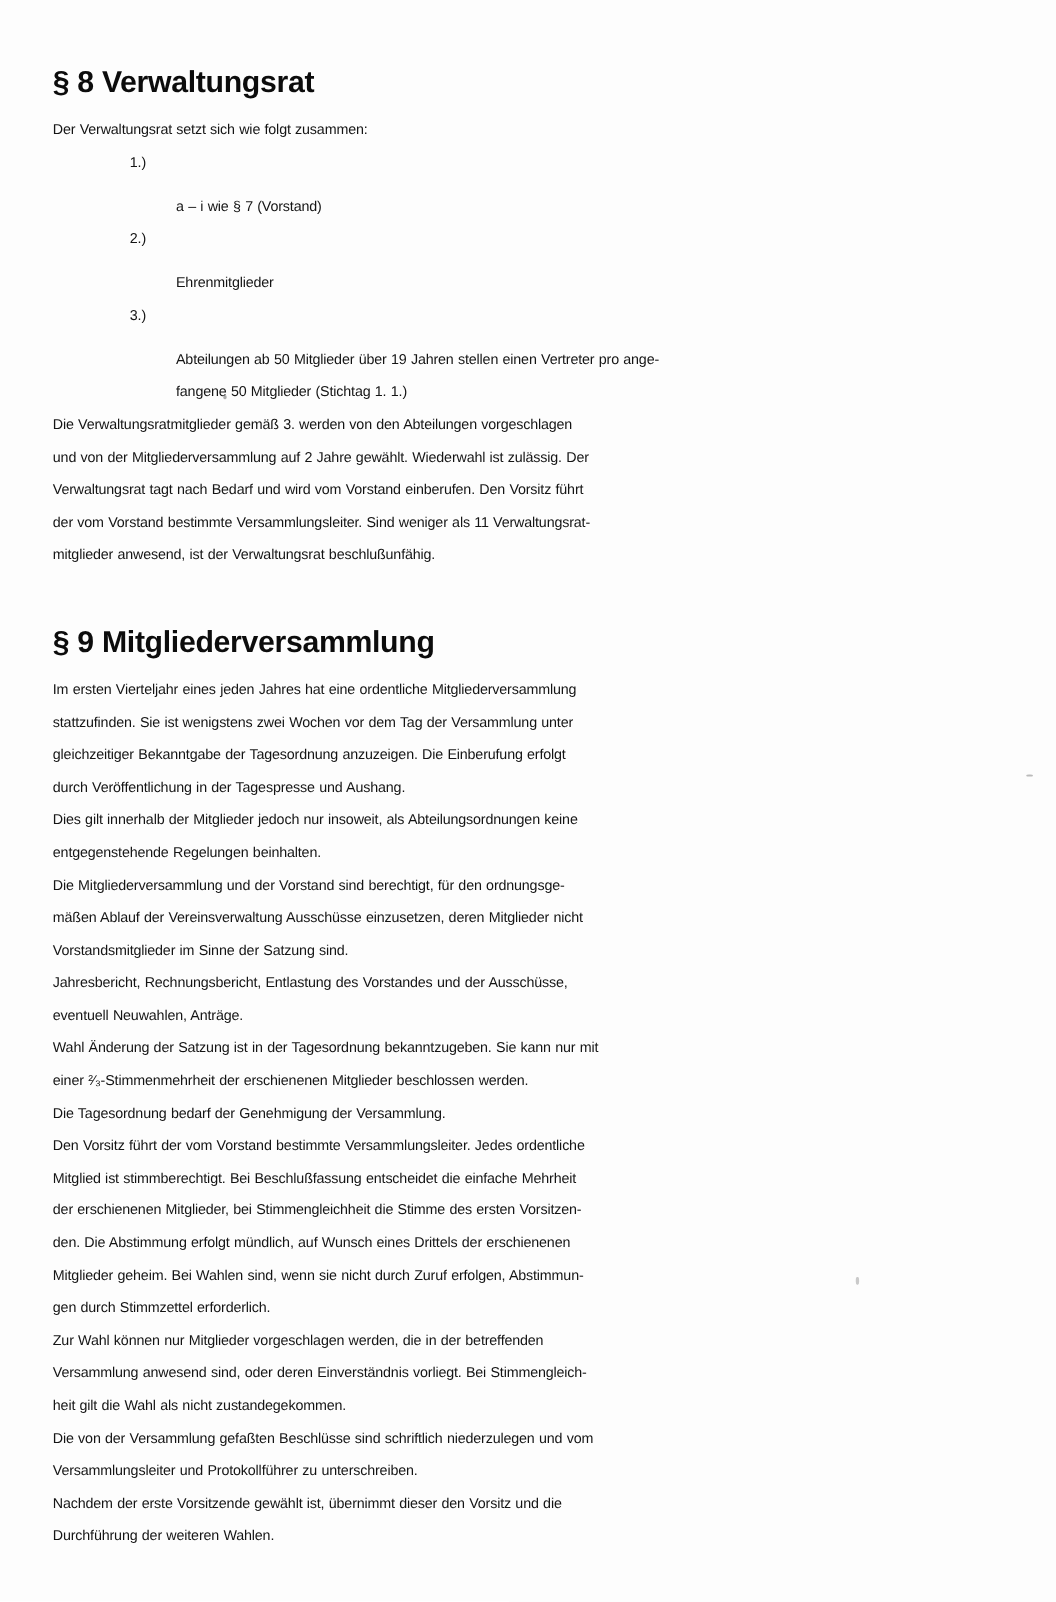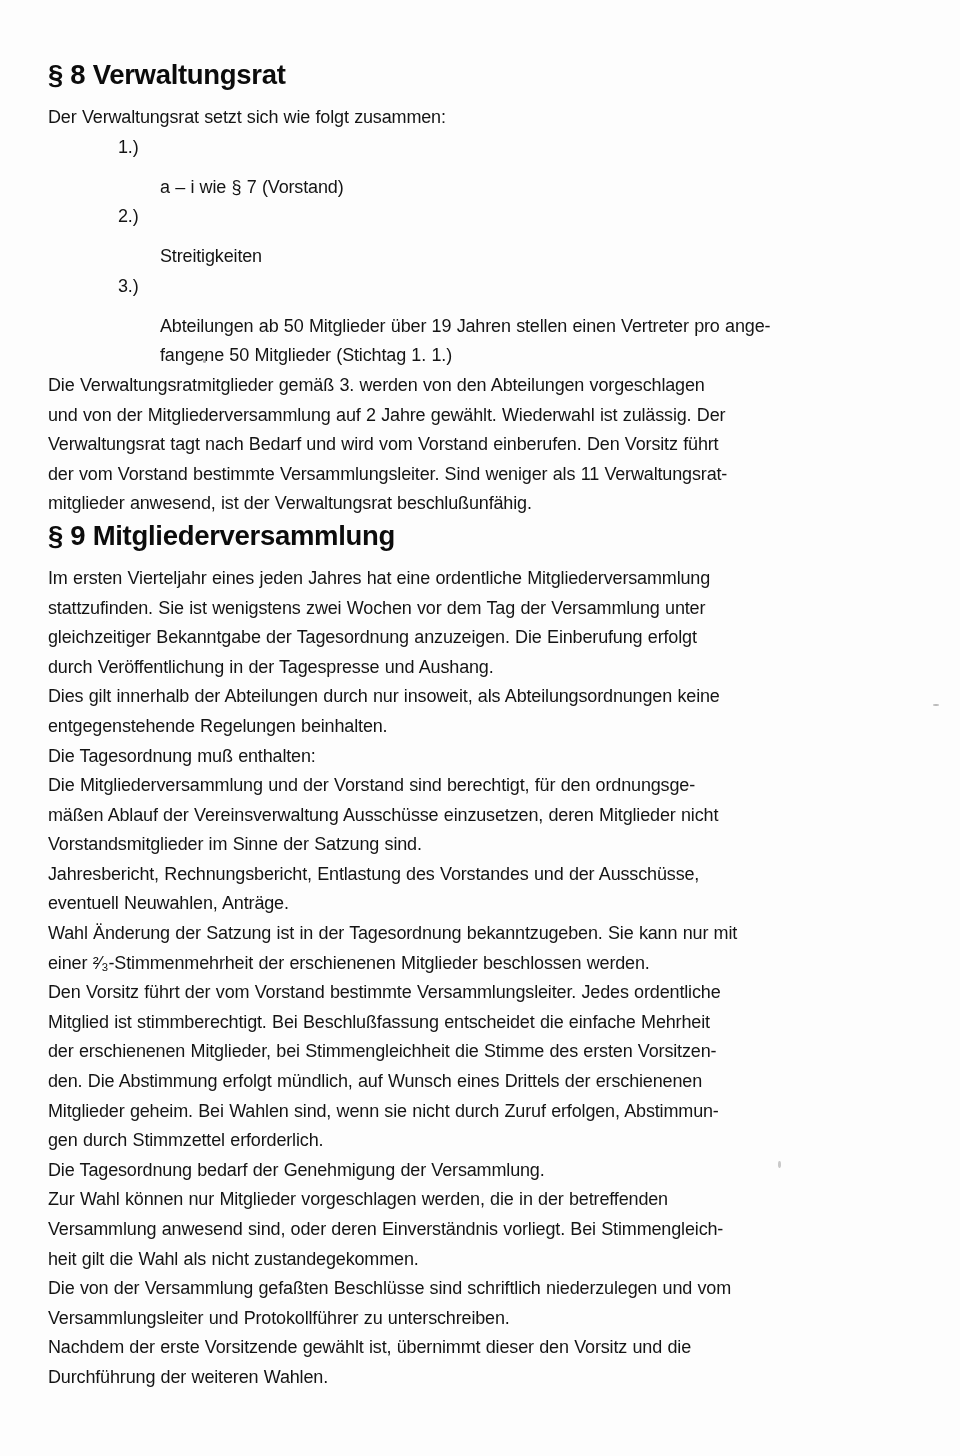--- a/index.html
+++ b/index.html
@@ -12,32 +12,32 @@
     width: 960px;
     height: 1456px;
     box-sizing: border-box;
     background: #fdfdfd;
     padding: 58px 34px 12px 48px;
     font-family: "Liberation Sans", "DejaVu Sans", sans-serif;
     color: #141414;
     overflow: hidden;
   }
   .section { margin: 0; }
-  .section + .section { }
+  .section + .section { margin-top: 48px; }
   .heading {
     margin: 0 0 12px 0;
     font-size: 27.5px;
     line-height: 33px;
     font-weight: 700;
     letter-spacing: -0.3px;
     color: #0c0c0c;
   }
   .para, .intro, .list-item {
     margin: 0;
-    font-size: 18px;
+    font-size: 13px;
     line-height: 29.6px;
     letter-spacing: -0.15px;
     word-spacing: 0.5px;
   }
   .para, .txt {
     white-space: pre-line;   
   }
   .list { margin: 0; }
   .list-item { display: flex; }
   .list-item .num {
@@ -64,58 +64,57 @@
   <div class="section">
     <h1 class="heading">§ 8 Verwaltungsrat</h1>
     <p class="intro">Der Verwaltungsrat setzt sich wie folgt zusammen:</p>
     <div class="list">
       <div class="list-item">
         <span class="num">1.)</span>
         <span class="txt">a – i wie § 7 (Vorstand)</span>
       </div>
       <div class="list-item">
         <span class="num">2.)</span>
-        <span class="txt">Streitigkeiten</span>
+        <span class="txt">Ehrenmitglieder</span>
       </div>
       <div class="list-item">
         <span class="num">3.)</span>
         <span class="txt">Abteilungen ab 50 Mitglieder über 19 Jahren stellen einen Vertreter pro ange-
 fangene 50 Mitglieder (Stichtag 1. 1.)</span>
       </div>
     </div>
     <p class="para">Die Verwaltungsratmitglieder gemäß 3. werden von den Abteilungen vorgeschlagen
 und von der Mitgliederversammlung auf 2 Jahre gewählt. Wiederwahl ist zulässig. Der
 Verwaltungsrat tagt nach Bedarf und wird vom Vorstand einberufen. Den Vorsitz führt
 der vom Vorstand bestimmte Versammlungsleiter. Sind weniger als 11 Verwaltungsrat-
 mitglieder anwesend, ist der Verwaltungsrat beschlußunfähig.</p>
   </div>
 
   <div class="section">
     <h1 class="heading">§ 9 Mitgliederversammlung</h1>
     <p class="para">Im ersten Vierteljahr eines jeden Jahres hat eine ordentliche Mitgliederversammlung
 stattzufinden. Sie ist wenigstens zwei Wochen vor dem Tag der Versammlung unter
 gleichzeitiger Bekanntgabe der Tagesordnung anzuzeigen. Die Einberufung erfolgt
 durch Veröffentlichung in der Tagespresse und Aushang.</p>
-    <p class="para">Dies gilt innerhalb der Abteilungen durch nur insoweit, als Abteilungsordnungen keine
+    <p class="para">Dies gilt innerhalb der Mitglieder jedoch nur insoweit, als Abteilungsordnungen keine
 entgegenstehende Regelungen beinhalten.</p>
-    <p class="para">Die Tagesordnung muß enthalten:</p>
     <p class="para">Die Mitgliederversammlung und der Vorstand sind berechtigt, für den ordnungsge-
 mäßen Ablauf der Vereinsverwaltung Ausschüsse einzusetzen, deren Mitglieder nicht
 Vorstandsmitglieder im Sinne der Satzung sind.</p>
     <p class="para">Jahresbericht, Rechnungsbericht, Entlastung des Vorstandes und der Ausschüsse,
 eventuell Neuwahlen, Anträge.</p>
     <p class="para">Wahl Änderung der Satzung ist in der Tagesordnung bekanntzugeben. Sie kann nur mit
 einer ²⁄₃-Stimmenmehrheit der erschienenen Mitglieder beschlossen werden.</p>
+    <p class="para">Die Tagesordnung bedarf der Genehmigung der Versammlung.</p>
     <p class="para">Den Vorsitz führt der vom Vorstand bestimmte Versammlungsleiter. Jedes ordentliche
 Mitglied ist stimmberechtigt. Bei Beschlußfassung entscheidet die einfache Mehrheit
 der erschienenen Mitglieder, bei Stimmengleichheit die Stimme des ersten Vorsitzen-
 den. Die Abstimmung erfolgt mündlich, auf Wunsch eines Drittels der erschienenen
 Mitglieder geheim. Bei Wahlen sind, wenn sie nicht durch Zuruf erfolgen, Abstimmun-
 gen durch Stimmzettel erforderlich.</p>
-    <p class="para">Die Tagesordnung bedarf der Genehmigung der Versammlung.</p>
     <p class="para">Zur Wahl können nur Mitglieder vorgeschlagen werden, die in der betreffenden
 Versammlung anwesend sind, oder deren Einverständnis vorliegt. Bei Stimmengleich-
 heit gilt die Wahl als nicht zustandegekommen.</p>
     <p class="para">Die von der Versammlung gefaßten Beschlüsse sind schriftlich niederzulegen und vom
 Versammlungsleiter und Protokollführer zu unterschreiben.</p>
     <p class="para">Nachdem der erste Vorsitzende gewählt ist, übernimmt dieser den Vorsitz und die
 Durchführung der weiteren Wahlen.</p>
   </div>
 
   <div class="speck speck-1"></div>

